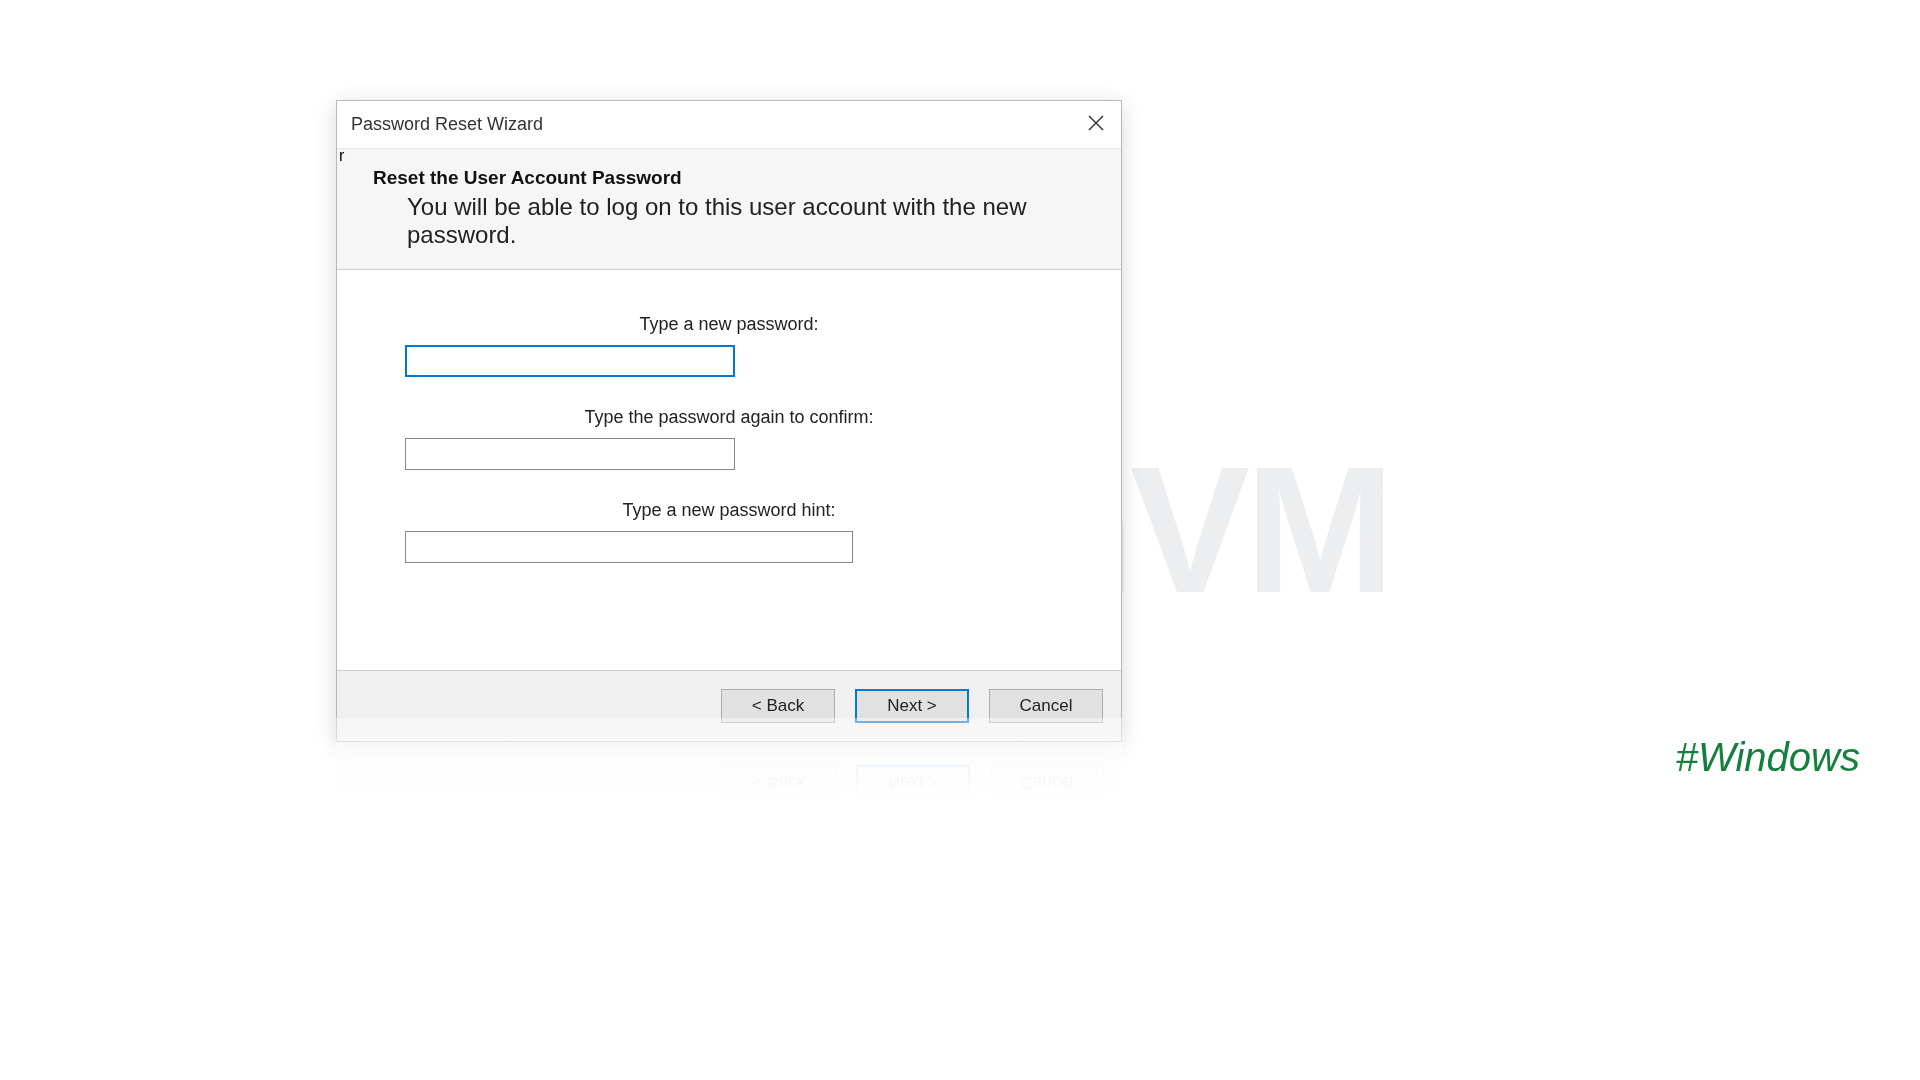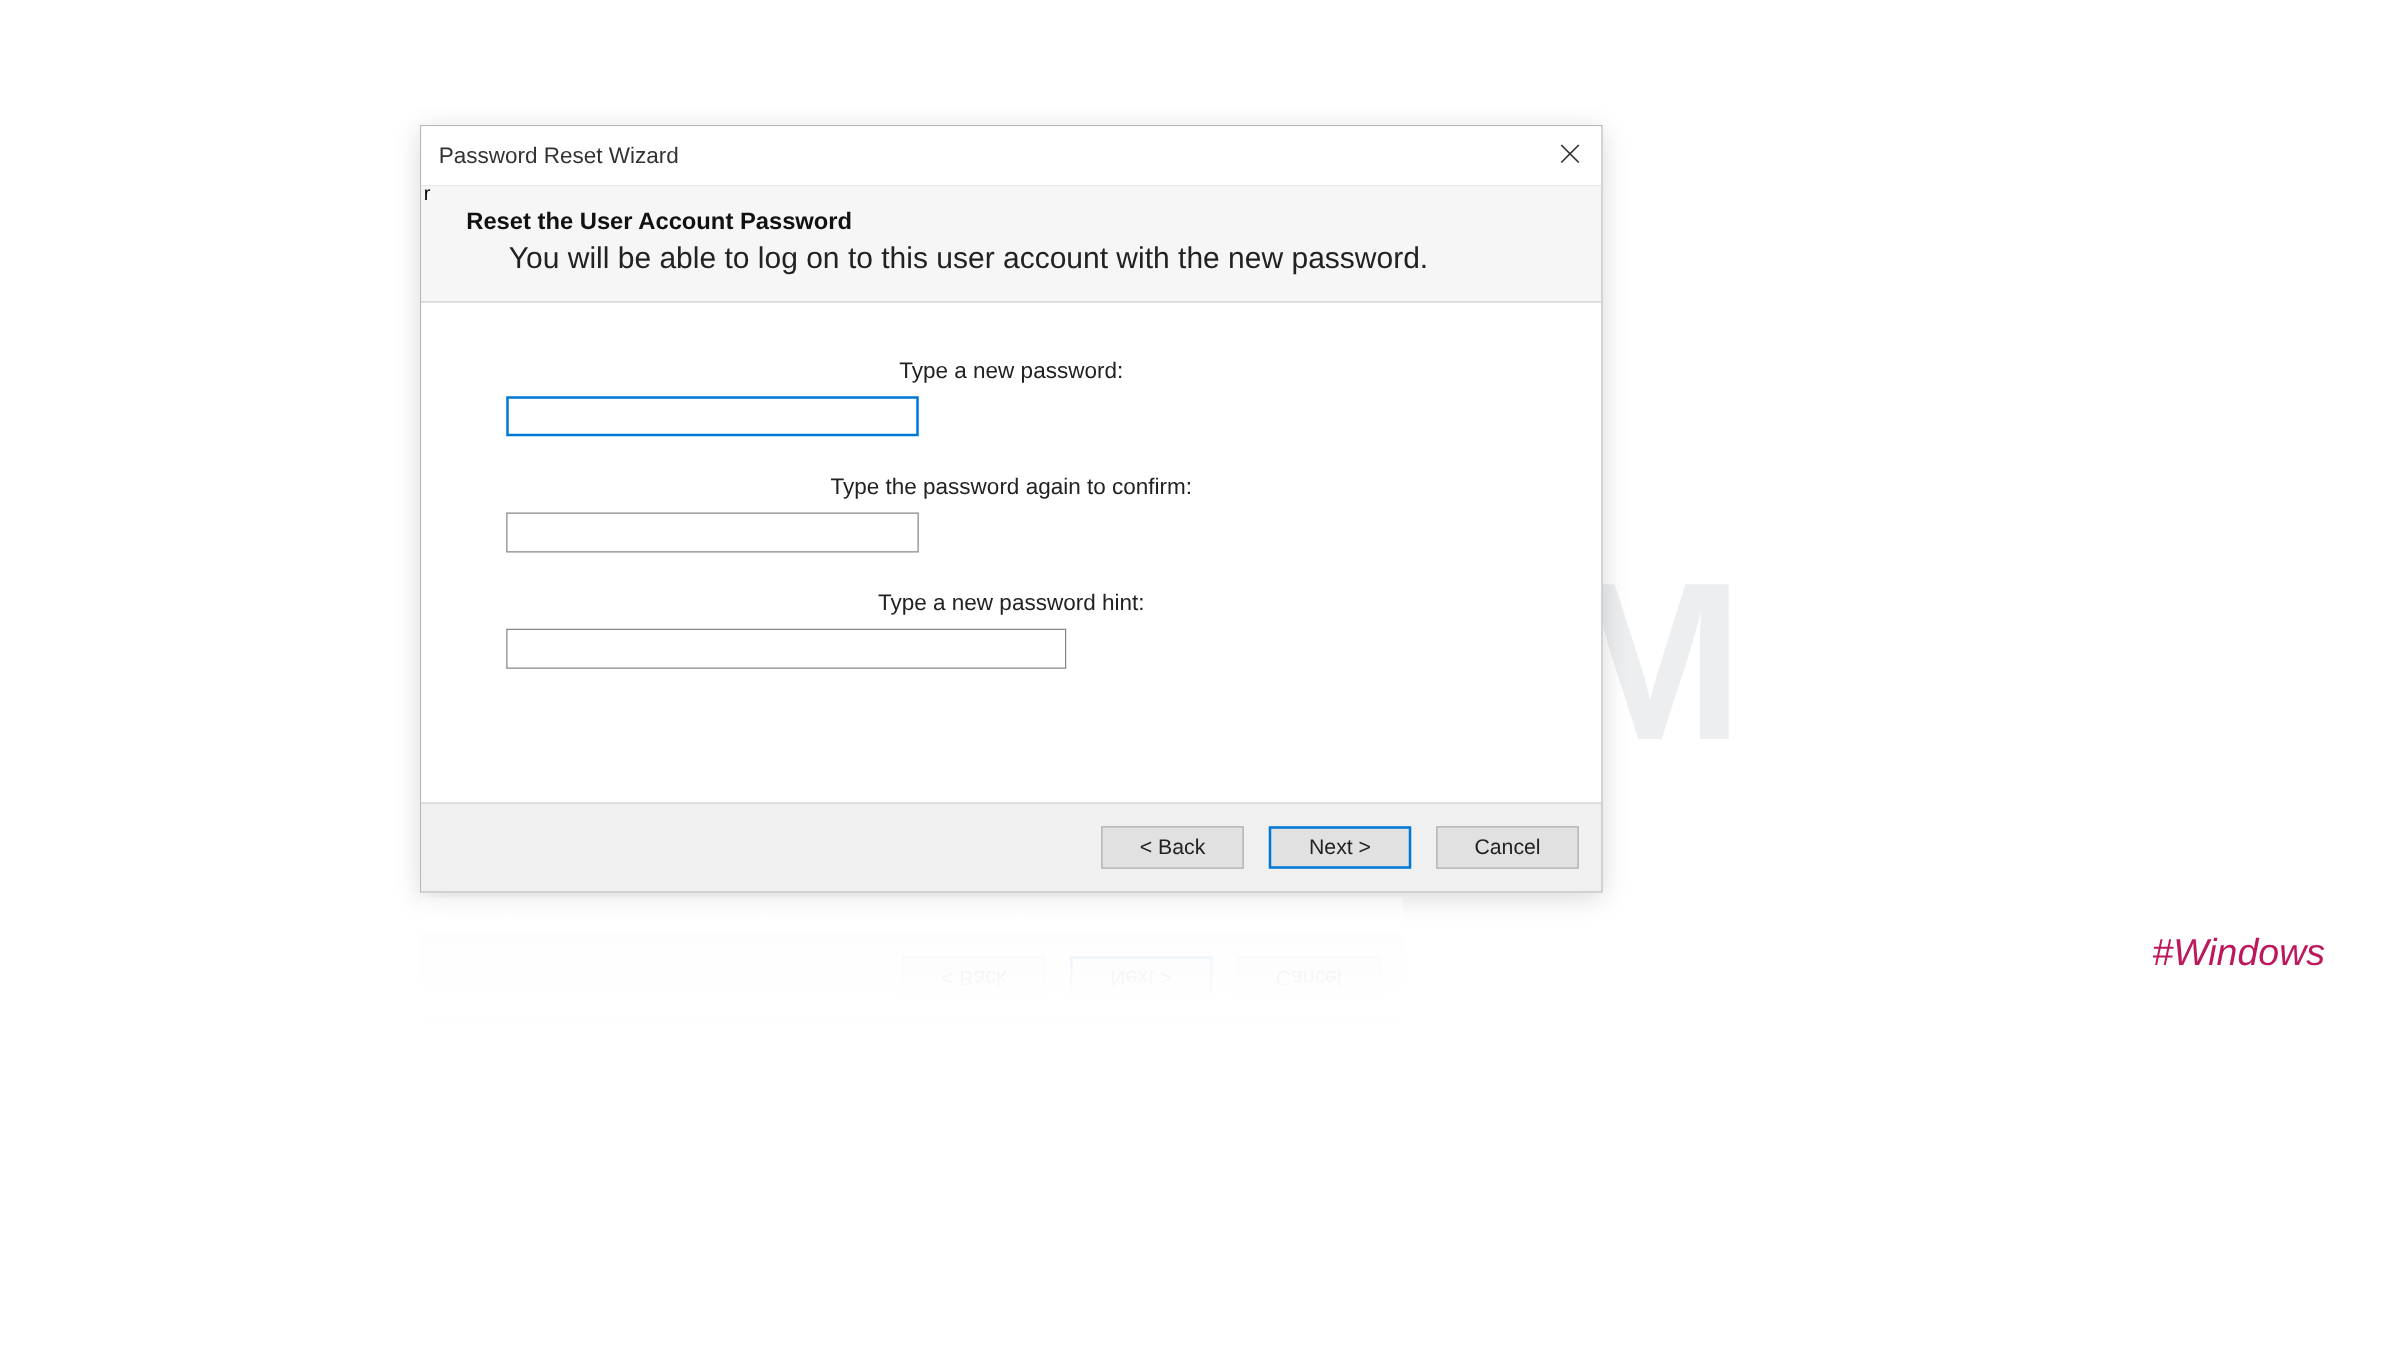--- a/index.html
+++ b/index.html
@@ -25,29 +25,29 @@
       color: rgba(200, 205, 210, 0.35);
       letter-spacing: -5px;
       user-select: none;
       pointer-events: none;
       white-space: nowrap;
     }
     .hashtag {
       position: absolute;
       right: 60px;
       bottom: 300px;
-      font-size: 30px;
+      font-size: 40px;
       font-style: italic;
-      color: #be185d;
+      color: #15803d;
     }
     .dialog {
       position: absolute;
       left: 336px;
       top: 100px;
-      width: 946px;
+      width: 786px;
       background: #f0f0f0;
       border: 1px solid #b8b8b8;
       box-shadow: 0 4px 20px rgba(0,0,0,0.15);
     }
     .titlebar {
       height: 48px;
       background: #ffffff;
       display: flex;
       align-items: center;
       justify-content: space-between;

